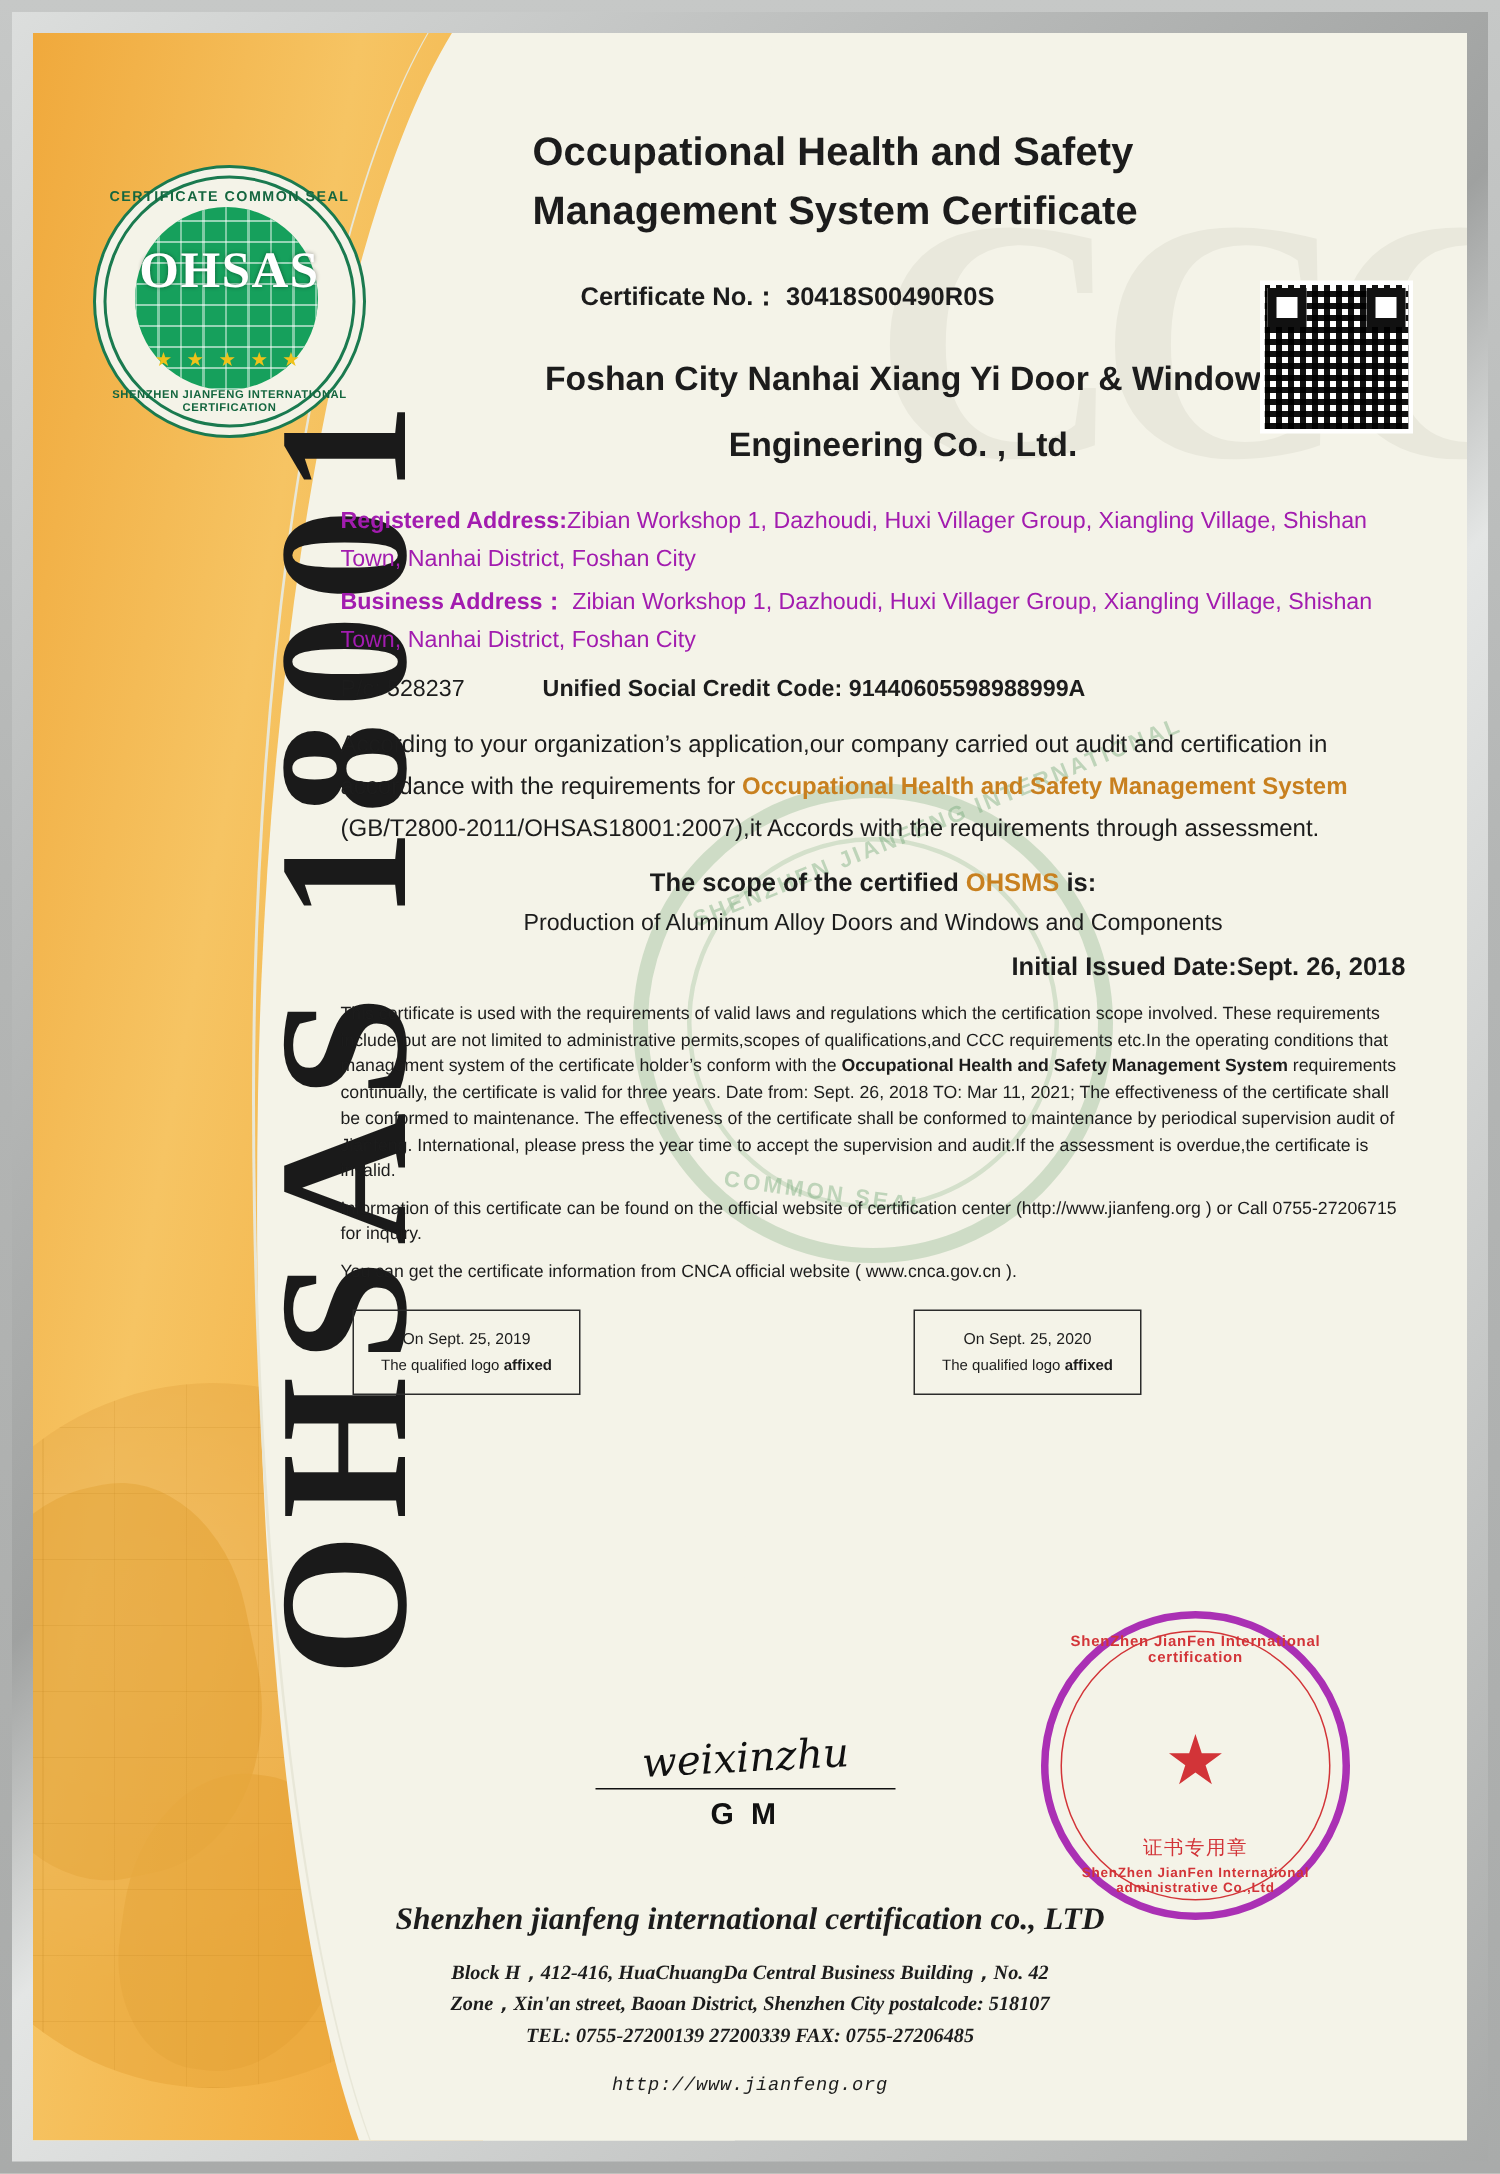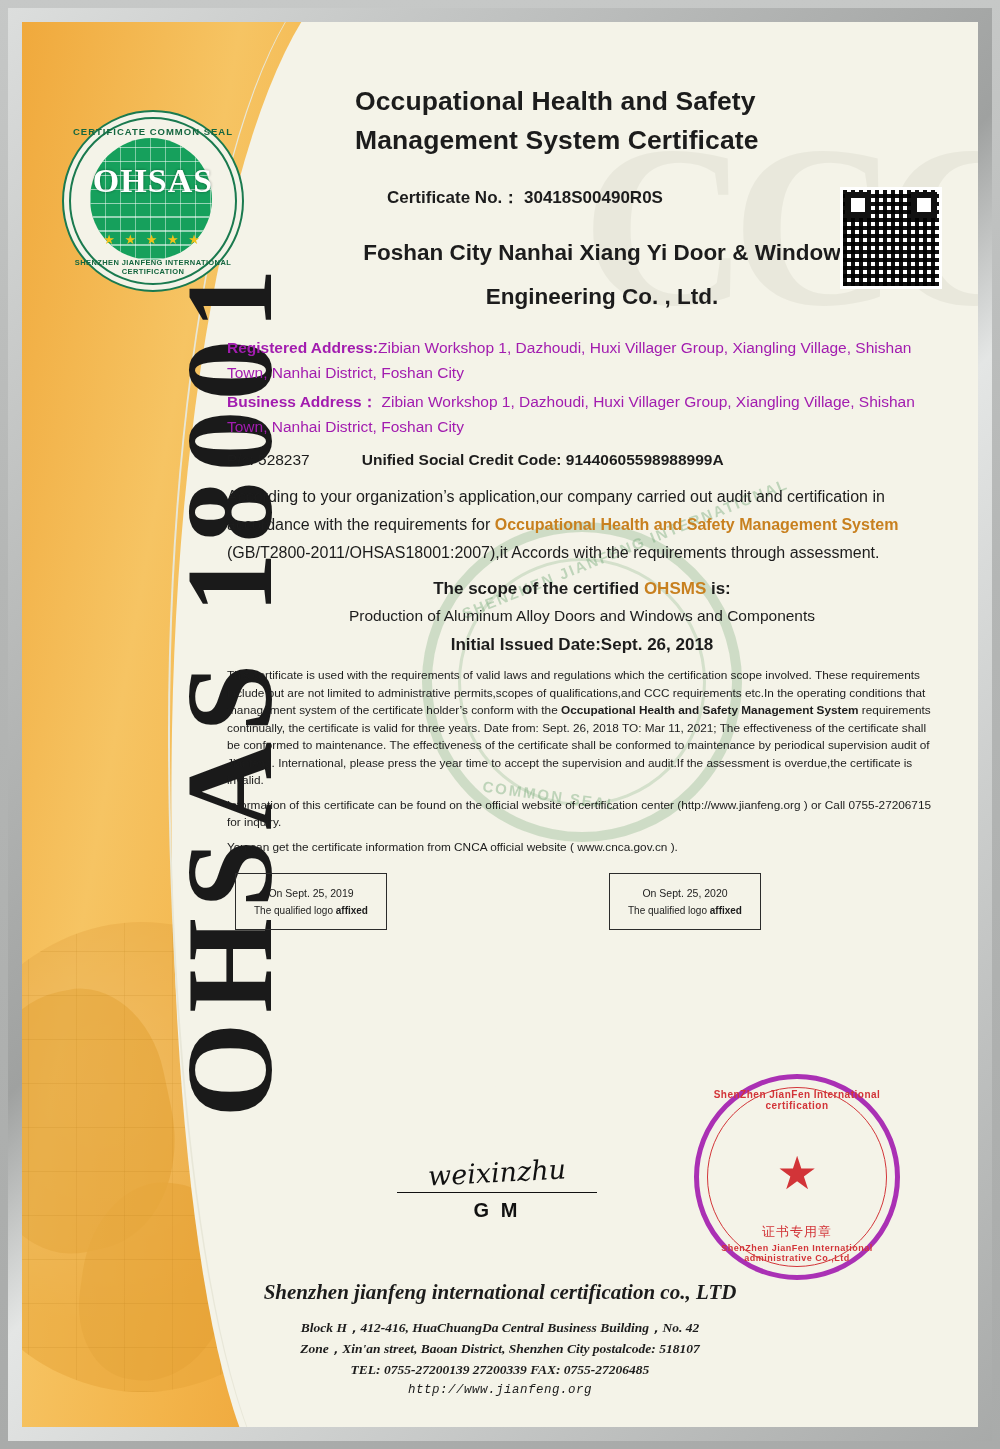--- a/index.html
+++ b/index.html
@@ -180,21 +180,21 @@
   }
   .para .hl{color:#c8801f;font-weight:700;}
   .scope-title{
     margin:10px 0 0 0;text-align:center;font-size:17px;font-weight:700;color:#1c1c1c;
   }
   .scope-title .hl{color:#c8801f;}
   .scope-text{
     margin:8px 0 0 0;text-align:center;font-size:15.5px;color:#1c1c1c;
   }
   .issued{
-    margin:10px 0 0 0;text-align:center;font-size:17px;font-weight:700;color:#1c1c1c;
+    margin:10px 0 0 0;text-align:right;font-size:17px;font-weight:700;color:#1c1c1c;
   }
   .fine{
     margin:12px 0 17px 0;font-size:11.8px;line-height:17.5px;color:#1c1c1c;
   }
   .fine b{font-weight:700;}
   .fine p{margin:0 0 7px 0;}
   .stamp-boxes{
     margin:14px 0 0 0;display:flex;gap:222px;padding-left:8px;
   }
   .stamp-box{
@@ -247,21 +247,21 @@
   .footer .org{
     font-family:"Liberation Serif", serif;
     font-size:21px;font-weight:700;margin-bottom:12px;
   }
   .footer .line{
     font-family:"Liberation Serif", serif;
     font-size:13.5px;font-weight:700;line-height:21px;
   }
   .footer .url{
     font-family:"Liberation Mono", monospace;
-    font-size:12.5px;margin-top:3px;letter-spacing:.5px;
+    font-size:12.5px;margin-top:16px;letter-spacing:.5px;
   }
 </style>
 </head>
 <body>
 
 <div id="cert">
   <div class="frame-outer"></div>
   <div class="paper">
 
     <div class="orange-band"></div>

